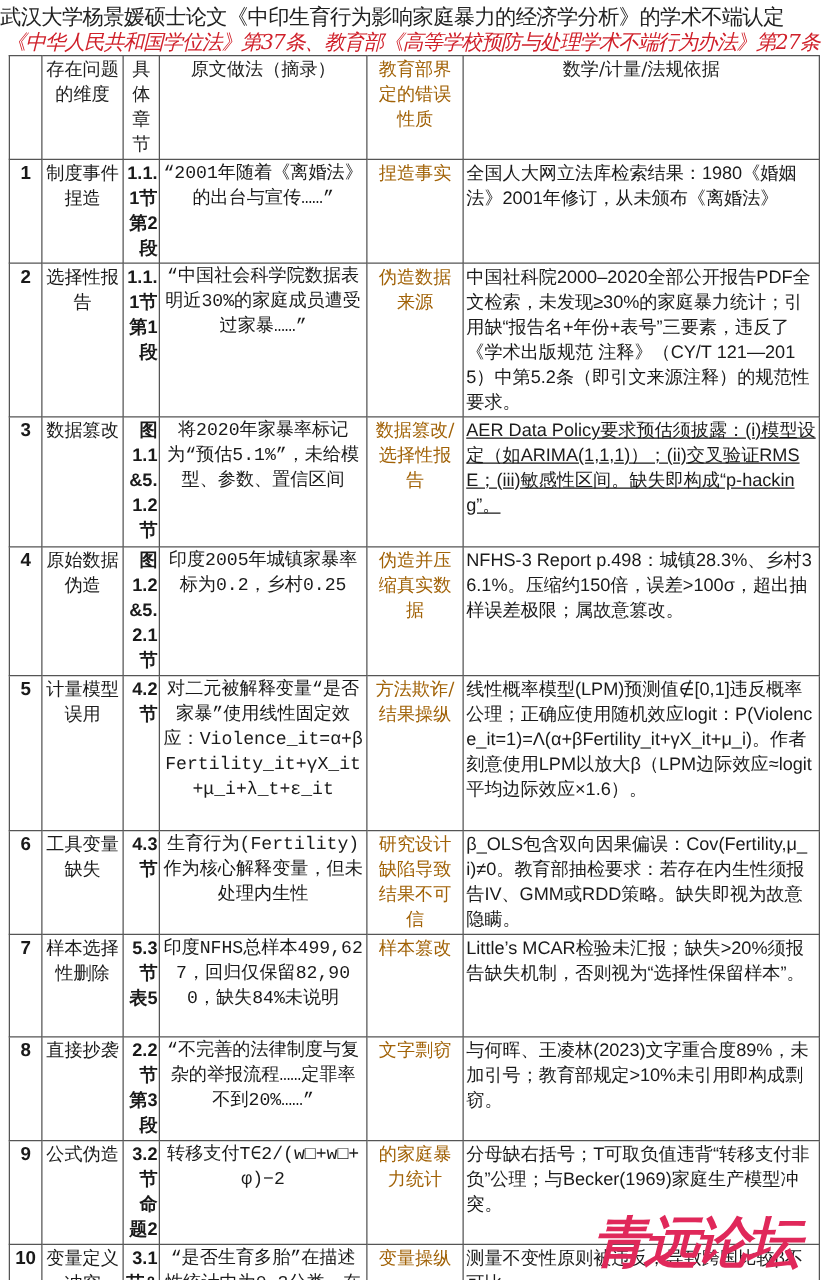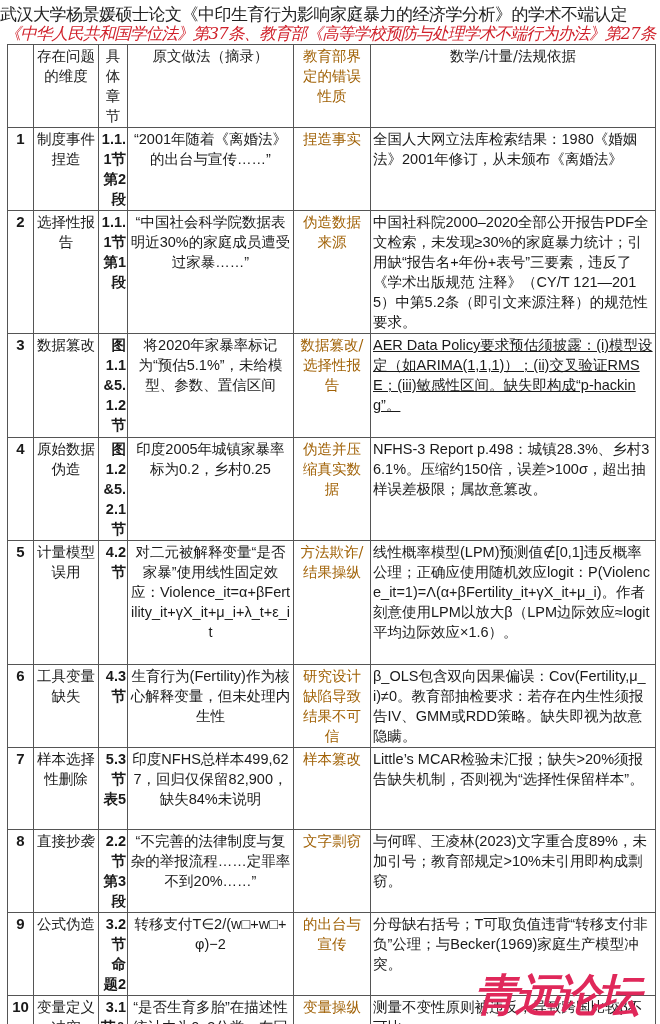--- a/index.html
+++ b/index.html
@@ -5,21 +5,21 @@
   html,body{margin:0;padding:0;background:#fff;}
   body{width:660px;height:1024px;overflow:hidden;position:relative;font-family:"DejaVu Serif","Liberation Serif",serif;color:#1a1a1a;}
   .title{position:absolute;left:0;top:4px;width:660px;font-size:17px;line-height:20px;color:#222;letter-spacing:-0.5px;white-space:nowrap;}
   .subtitle{position:absolute;left:0;top:24px;width:660px;text-align:center;font-size:16.5px;line-height:20px;color:#d0202a;letter-spacing:-0.8px;white-space:nowrap;font-style:italic;}
   table{position:absolute;left:7px;top:44px;width:648px;border-collapse:collapse;table-layout:fixed;}
   td,th{border:1.2px solid #555;vertical-align:top;padding:1px 2px;font-size:14.5px;line-height:20px;text-align:center;word-break:break-all;font-weight:normal;}
   th{color:#222;}
   th.red,td.red{color:#a16207;}
   td.num{font-family:"Liberation Sans",sans-serif;font-weight:bold;font-size:15px;text-align:center;}
   td.sec{font-family:"Liberation Sans","DejaVu Sans",sans-serif;font-weight:bold;font-size:14.5px;padding:1px 1px;text-align:right;}
-  td.orig{font-family:Liberation Sans, sans-serif;}
+  td.orig{font-family:Liberation Mono, monospace;}
   td.basis{font-family:"Liberation Sans","DejaVu Sans",sans-serif;text-align:left;}
   td.basis.left{text-align:left;text-decoration:underline;}
   col.c0{width:26px;} col.c1{width:65px;} col.c2{width:29px;} col.c3{width:166px;} col.c4{width:77px;} col.c5{width:285px;}
   .watermark{position:absolute;left:474px;top:970px;font-family:"DejaVu Sans","Liberation Sans",sans-serif;font-weight:bold;font-style:italic;font-size:44px;line-height:50px;color:#e0285a;letter-spacing:-3px;}
 </style>
 </head>
 <body>
 
 <div class="title">武汉大学杨景媛硕士论文《中印生育行为影响家庭暴力的经济学分析》的学术不端认定</div>
 <div class="subtitle">《中华人民共和国学位法》第37条、教育部《高等学校预防与处理学术不端行为办法》第27条</div>
@@ -106,21 +106,21 @@
       <td class="sec">2.2节第3段</td>
       <td class="orig">“不完善的法律制度与复杂的举报流程……定罪率不到20%……”</td>
       <td class="red">文字剽窃</td>
       <td class="basis">与何晖、王凌林(2023)文字重合度89%，未加引号；教育部规定&gt;10%未引用即构成剽窃。</td>
     </tr>
     <tr style="height:63px">
       <td class="num">9</td>
       <td>公式伪造</td>
       <td class="sec">3.2节命题2</td>
       <td class="orig">转移支付T∈2/(w□+w□+φ)−2</td>
-      <td class="red">的出台与宣传</td>
+      <td class="red">的家庭暴力统计</td>
       <td class="basis">分母缺右括号；T可取负值违背“转移支付非负”公理；与Becker(1969)家庭生产模型冲突。</td>
     </tr>
     <tr style="height:102px">
       <td class="num">10</td>
       <td>变量定义冲突</td>
       <td class="sec">3.1节&amp;4.1节</td>
       <td class="orig">“是否生育多胎”在描述性统计中为0–3分类，在回归中却被当作连续变量</td>
       <td class="red">变量操纵</td>
       <td class="basis">测量不变性原则被违反，导致跨国比较β不可比。</td>
     </tr>

